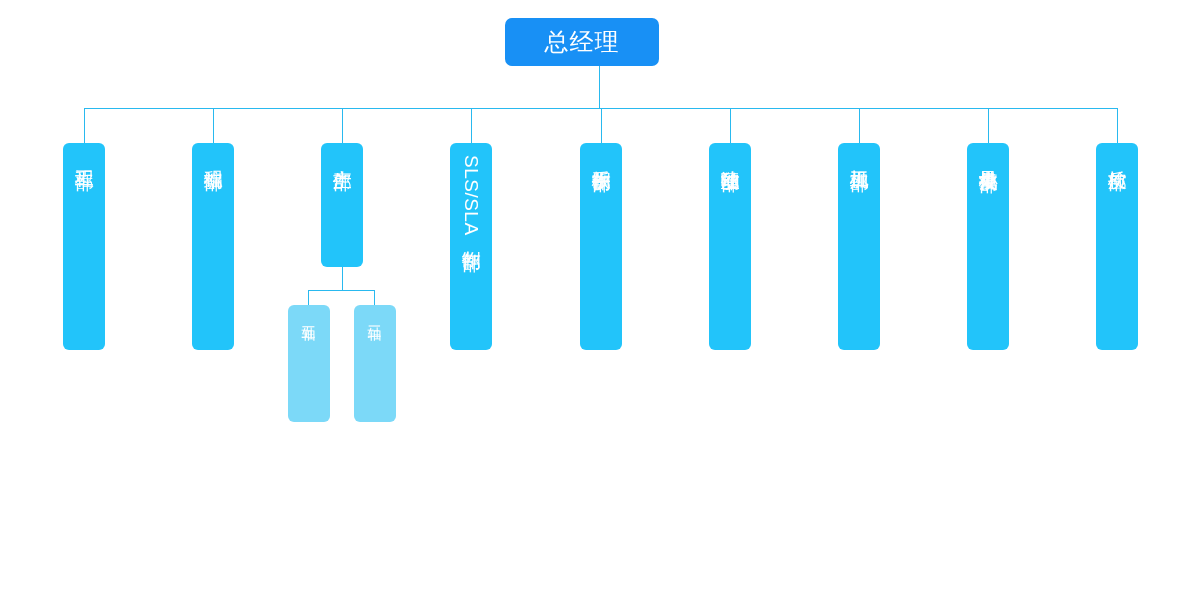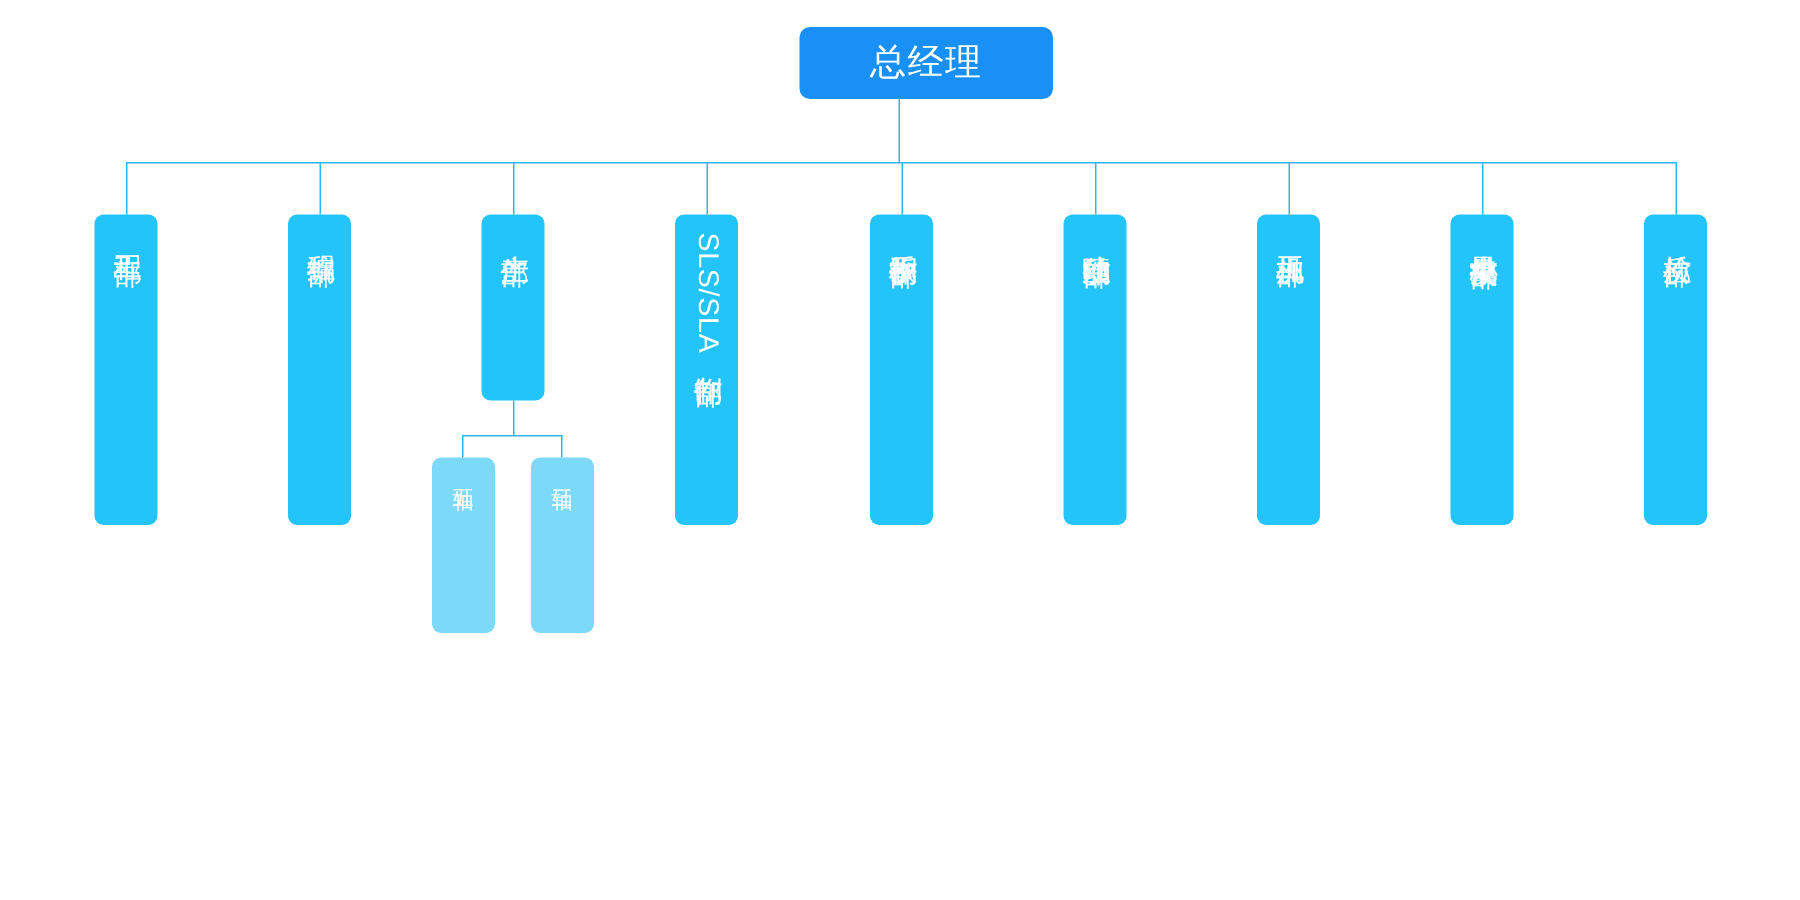--- a/index.html
+++ b/index.html
@@ -15,28 +15,27 @@
     width: 1200px;
     height: 600px;
     background: #ffffff;
   }
 
   
   .root-node {
     position: absolute;
     left: 505px;
     top: 18px;
-    width: 169px;
+    width: 154px;
     height: 48px;
     background: #1890f5;
     border-radius: 7px;
     display: flex;
     align-items: center;
     justify-content: center;
-    margin-left: 28px;
   }
   .root-shadow {
     position: absolute;
     left: 509px;
     top: 59px;
     width: 186px;
     height: 7px;
     background: #11397a;
     border-radius: 0 0 5px 5px;
     z-index: -1;

